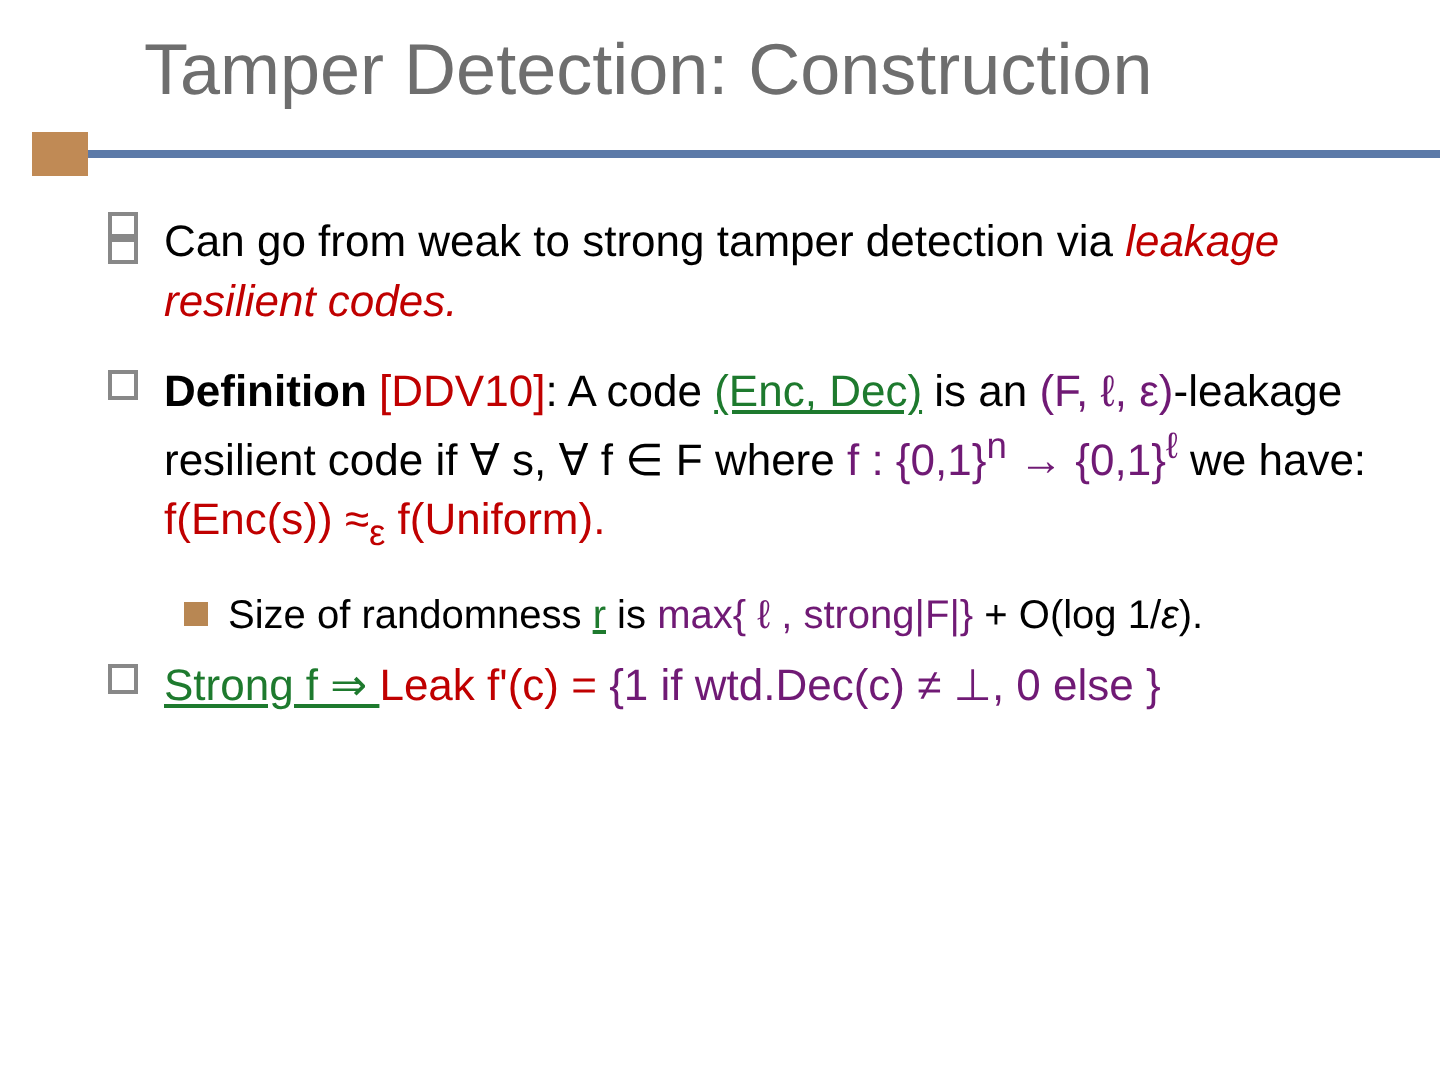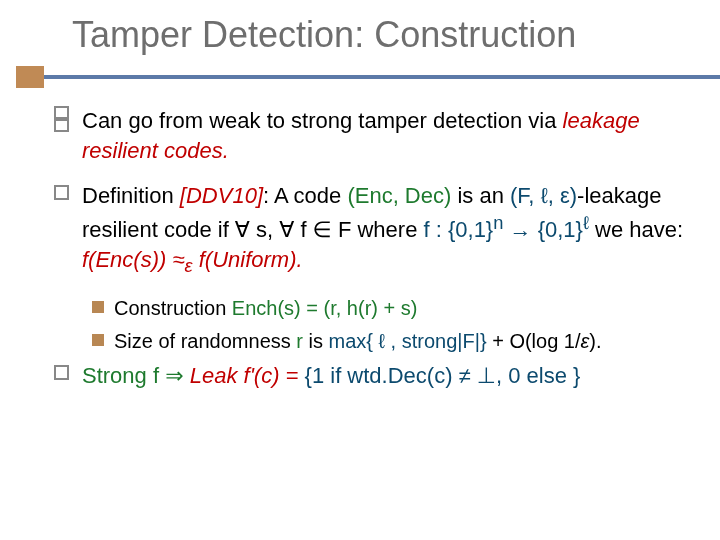--- a/index.html
+++ b/index.html
@@ -89,25 +89,25 @@
     line-height: 1.35;
   }
   .sub .s-icon {
     position: absolute;
     left: 0;
     top: 6px;
     width: 12px;
     height: 12px;
     background: #b88753;
   }
-  .red     { color: #c00000; font-style: italic; }
-  .blue    { color: #0c4a6e; }
-  .green   { color: #1e7a2e; }
+  .red     { color: #c00000; }
+  .blue    { color: #701a75; }
+  .green   { color: #1e7a2e; text-decoration: underline; }
   .italic  { font-style: italic; }
-  .bold    { font-weight: normal; }
+  .bold    { font-weight: bold; }
 </style>
 </head>
 <body>
 
 <div class="slide">
 
   <div class="title">Tamper Detection: Construction</div>
 
   <div class="title-line-wrap">
     <div class="accent-block"></div>
@@ -123,24 +123,20 @@
         </div>
       <span>Can go from weak to strong tamper detection via </span><span class="red italic">leakage resilient codes.</span>
     </div>
 
     <div class="bullet">
       <div class="b-icon"></div>
       <span class="bold">Definition </span><span class="red">[DDV10]</span><span>: A code </span><span class="green">(Enc, Dec)</span><span> is an </span><span class="blue">(F, ℓ, ε)</span><span>-leakage resilient code if ∀ s, ∀ f ∈ F where </span><span class="blue">f : {0,1}</span><sup class="blue">n</sup><span class="blue"> → </span><span class="blue">{0,1}</span><sup class="blue">ℓ</sup><span> we have:</span><br>
       <span class="red">f(Enc(s)) ≈</span><sub class="red">ε</sub><span class="red"> f(Uniform).</span>
     </div>
 
-    <div class="sub">
-      <div class="s-icon"></div>
-      <span>Construction   </span><span class="green">Ench(s) = (r, h(r) + s)</span>
-    </div>
 
     <div class="sub">
       <div class="s-icon"></div>
       <span>Size of randomness </span><span class="green">r</span><span> is </span><span class="blue">max{ ℓ , strong|F|}</span><span>  + O(log 1/</span><span class="italic">ε</span><span>).</span>
     </div>
 
 
 
     <div class="bullet" style="margin-top:4px;">
       <div class="b-icon"></div>

